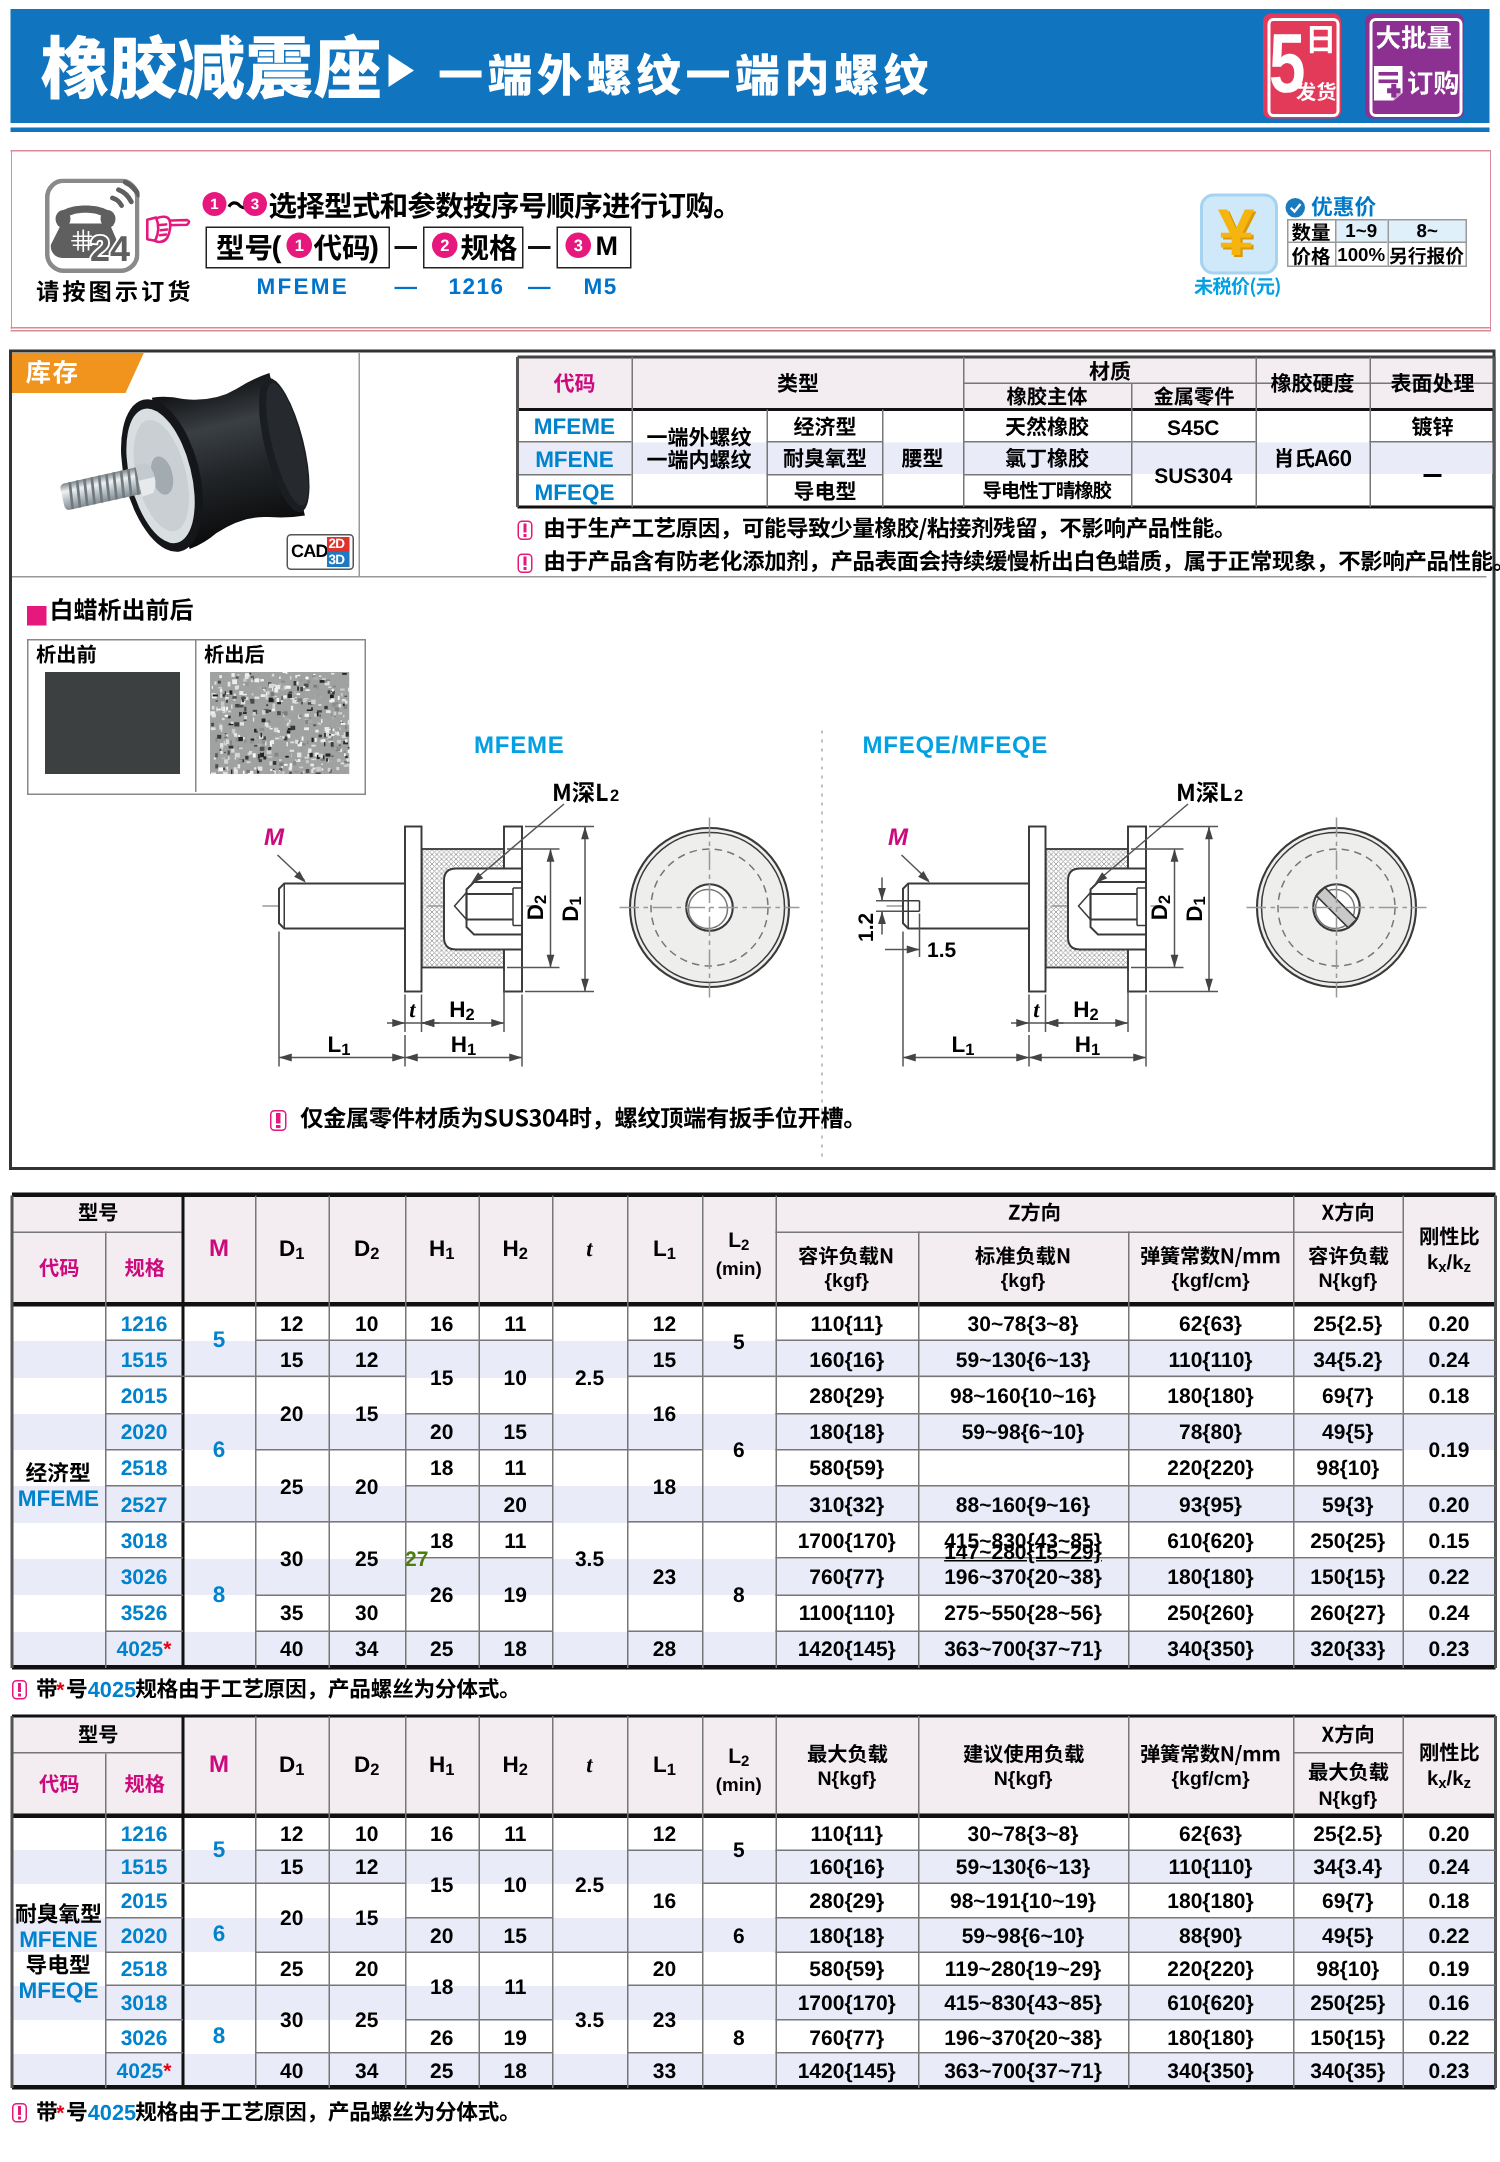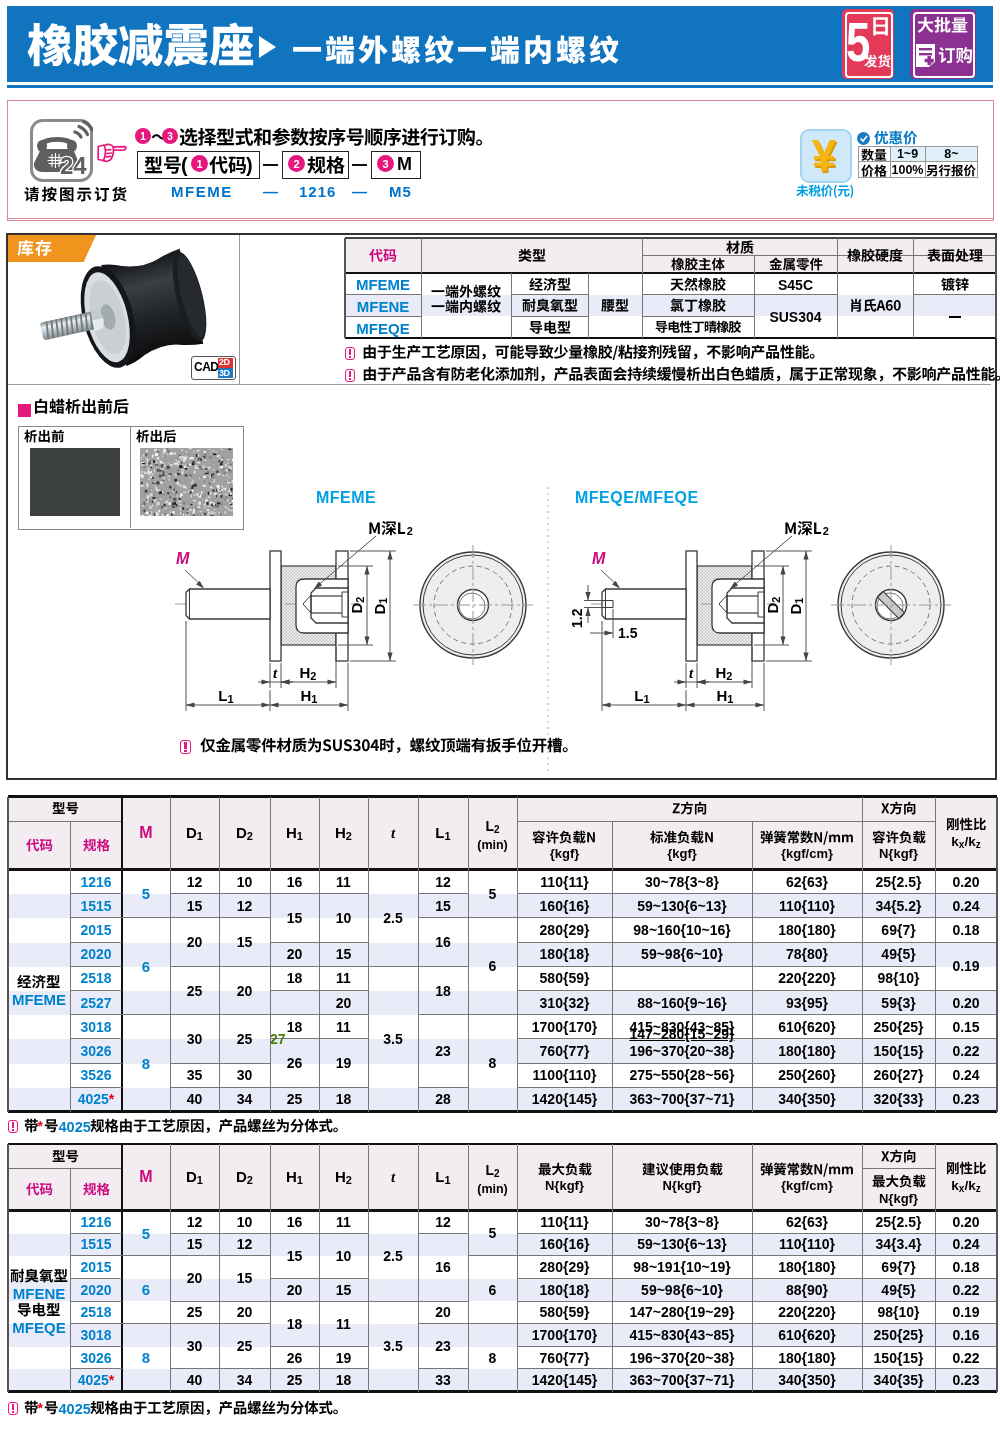--- a/index.html
+++ b/index.html
@@ -1950,21 +1950,21 @@
 <div style="position:absolute;left:612px;top:1255.25px;width:140px;height:1px;background:#777;"></div>
 <div style="position:absolute;left:612px;top:1277.875px;width:140px;height:1px;background:#777;"></div>
 <div style="position:absolute;left:612px;top:1300.5px;width:140px;height:1px;background:#777;"></div>
 <div style="position:absolute;left:612px;top:1323.125px;width:140px;height:1px;background:#777;"></div>
 <div style="position:absolute;left:612px;top:1345.75px;width:140px;height:1px;background:#777;"></div>
 <div style="position:absolute;left:612px;top:1368.375px;width:140px;height:1px;background:#777;"></div>
 <div style="position:absolute;left:612px;top:1214.8125px;width:140px;text-align:center;font:bold 14px/14px 'Liberation Sans',sans-serif;color:#000;">30~78{3~8}</div>
 <div style="position:absolute;left:612px;top:1237.4375px;width:140px;text-align:center;font:bold 14px/14px 'Liberation Sans',sans-serif;color:#000;">59~130{6~13}</div>
 <div style="position:absolute;left:612px;top:1260.0625px;width:140px;text-align:center;font:bold 14px/14px 'Liberation Sans',sans-serif;color:#000;">98~191{10~19}</div>
 <div style="position:absolute;left:612px;top:1282.6875px;width:140px;text-align:center;font:bold 14px/14px 'Liberation Sans',sans-serif;color:#000;">59~98{6~10}</div>
-<div style="position:absolute;left:612px;top:1305.3125px;width:140px;text-align:center;font:bold 14px/14px 'Liberation Sans',sans-serif;color:#000;">147~280{19~29}</div>
+<div style="position:absolute;left:612px;top:1305.3125px;width:140px;text-align:center;font:bold 14px/14px 'Liberation Sans',sans-serif;color:#000;">119~280{19~29}</div>
 <div style="position:absolute;left:612px;top:1327.9375px;width:140px;text-align:center;font:bold 14px/14px 'Liberation Sans',sans-serif;color:#000;">415~830{43~85}</div>
 <div style="position:absolute;left:612px;top:1350.5625px;width:140px;text-align:center;font:bold 14px/14px 'Liberation Sans',sans-serif;color:#000;">196~370{20~38}</div>
 <div style="position:absolute;left:612px;top:1373.1875px;width:140px;text-align:center;font:bold 14px/14px 'Liberation Sans',sans-serif;color:#000;">363~700{37~71}</div>
 <div style="position:absolute;left:752px;top:1232.625px;width:110px;height:1px;background:#777;"></div>
 <div style="position:absolute;left:752px;top:1255.25px;width:110px;height:1px;background:#777;"></div>
 <div style="position:absolute;left:752px;top:1277.875px;width:110px;height:1px;background:#777;"></div>
 <div style="position:absolute;left:752px;top:1300.5px;width:110px;height:1px;background:#777;"></div>
 <div style="position:absolute;left:752px;top:1323.125px;width:110px;height:1px;background:#777;"></div>
 <div style="position:absolute;left:752px;top:1345.75px;width:110px;height:1px;background:#777;"></div>
 <div style="position:absolute;left:752px;top:1368.375px;width:110px;height:1px;background:#777;"></div>

